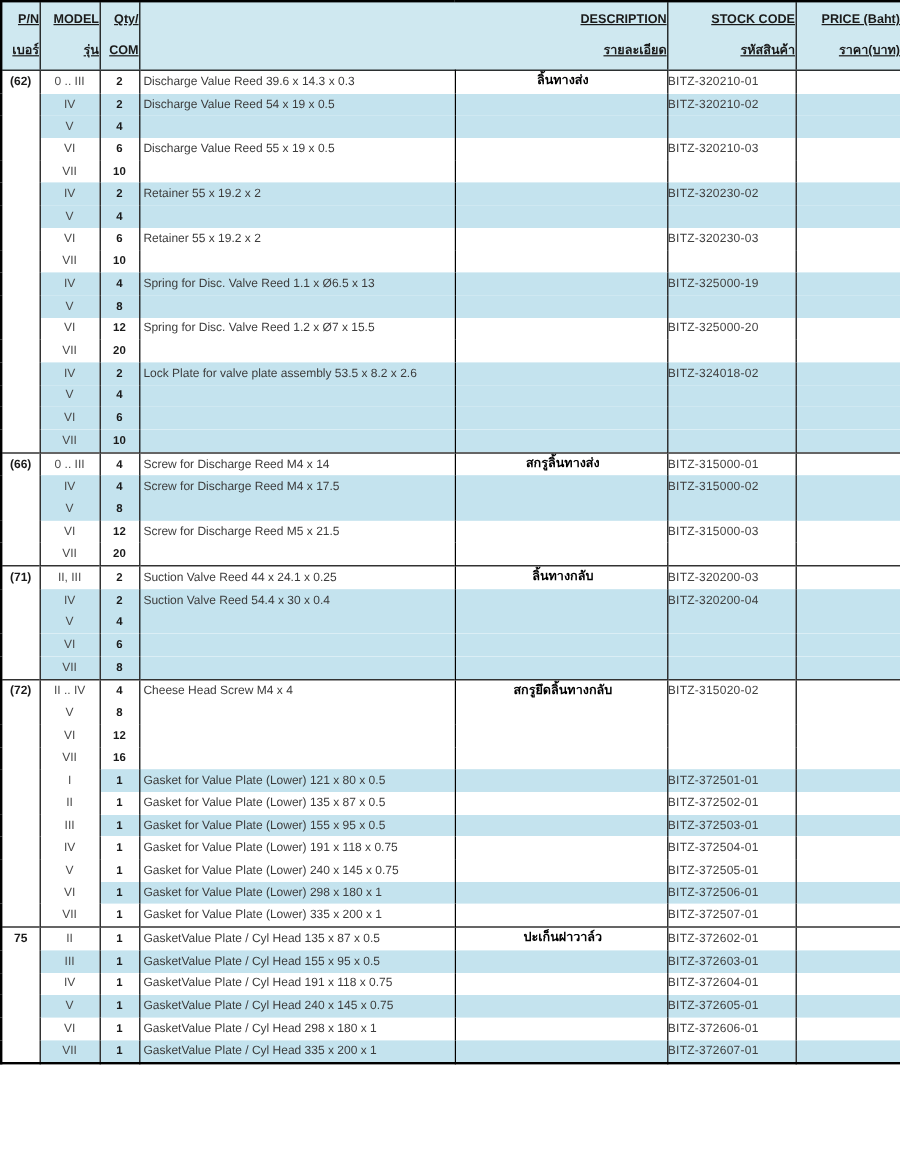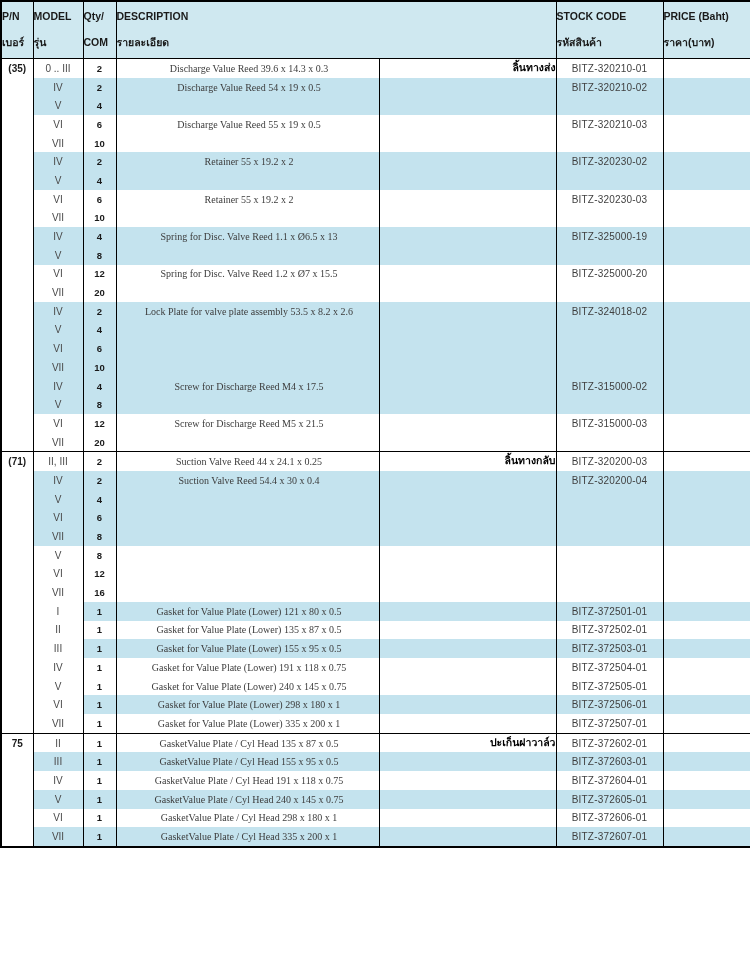--- a/index.html
+++ b/index.html
@@ -4,32 +4,32 @@
 <style>
   html,body{margin:0;padding:0;background:#fff;}
   body{font-family:"Liberation Sans","DejaVu Sans",sans-serif;color:#1a1a1a;}
   .sheet{width:750px;height:961px;box-sizing:border-box;background:#fff;}
   table{border-collapse:collapse;table-layout:fixed;width:750px;}
   table, th, td{border:0;}
   table{border:2px solid #000;}
   th{border-bottom:1.5px solid #000;background:#cfe8f0;font-weight:bold;
      font-size:10.5px;vertical-align:middle;padding:0;}
   .hcell{display:flex;flex-direction:column;justify-content:space-around;height:52px;padding:2px 0;}
-  .hline{text-align:left;line-height:1.1;}
+  .hline{text-align:right;line-height:1.1;text-decoration:underline;}
   td{height:18.7px;padding:0;font-size:10px;vertical-align:middle;overflow:hidden;white-space:nowrap;}
   
   .bl{border-left:1px solid #000;}
   tr.group-start td{border-top:1px solid #000;}
   .c-pn{text-align:center;font-weight:bold;font-size:10px;}
   .c-model{text-align:center;color:#4a4a4a;font-size:10px;}
   .c-qty{text-align:center;font-weight:bold;font-size:9.5px;}
-  .c-desc{text-align:center;padding-left:3px;color:#3c3c3c;font-family:Liberation Serif, serif;}
-  .c-th{text-align:right;padding-left:3px;font-weight:bold;color:#000;vertical-align:top;
+  .c-desc{text-align:left;padding-left:3px;color:#3c3c3c;}
+  .c-th{text-align:center;padding-left:3px;font-weight:bold;color:#000;vertical-align:top;
         font-size:10.5px;line-height:17px;}
-  .c-stock{text-align:center;color:#3f3f3f;letter-spacing:0.2px;}
+  .c-stock{text-align:left;color:#3f3f3f;letter-spacing:0.2px;}
   .c-price{text-align:center;}
   td.hl{background:#c4e3ee;}
 </style>
 </head>
 <body>
 
 <div class="sheet">
   <table>
     <colgroup>
       <col style="width:32px">
@@ -75,21 +75,21 @@
         <th class="bl">
           <div class="hcell">
             <div class="hline">PRICE (Baht)</div>
             <div class="hline">ราคา(บาท)</div>
           </div>
         </th>
       </tr>
     </thead>
     <tbody id="table-body">
         <tr class="group-start">
-          <td class="c-pn">(35)</td>
+          <td class="c-pn">(62)</td>
           <td class="c-model bl">0 .. III</td>
           <td class="c-qty bl">2</td>
           <td class="c-desc bl">Discharge Value  Reed 39.6 x  14.3 x  0.3</td>
           <td class="c-th bl">ลิ้นทางส่ง</td>
           <td class="c-stock bl">BITZ-320210-01</td>
           <td class="c-price bl"></td>
         </tr>
         <tr>
           <td class="c-pn"></td>
           <td class="c-model bl hl">IV</td>
@@ -226,20 +226,29 @@
           <td class="c-price bl hl"></td>
         </tr>
         <tr>
           <td class="c-pn"></td>
           <td class="c-model bl hl">VII</td>
           <td class="c-qty bl hl">10</td>
           <td class="c-desc bl hl"></td>
           <td class="c-th bl hl"></td>
           <td class="c-stock bl hl"></td>
           <td class="c-price bl hl"></td>
+        </tr>
+        <tr class="group-start">
+          <td class="c-pn">(66)</td>
+          <td class="c-model bl">0 .. III</td>
+          <td class="c-qty bl">4</td>
+          <td class="c-desc bl">Screw  for Discharge Reed  M4 x  14</td>
+          <td class="c-th bl">สกรูลิ้นทางส่ง</td>
+          <td class="c-stock bl">BITZ-315000-01</td>
+          <td class="c-price bl"></td>
         </tr>
         <tr>
           <td class="c-pn"></td>
           <td class="c-model bl hl">IV</td>
           <td class="c-qty bl hl">4</td>
           <td class="c-desc bl hl">Screw  for Discharge Reed  M4 x 17.5</td>
           <td class="c-th bl hl"></td>
           <td class="c-stock bl hl">BITZ-315000-02</td>
           <td class="c-price bl hl"></td>
         </tr>
@@ -308,20 +317,29 @@
         </tr>
         <tr>
           <td class="c-pn"></td>
           <td class="c-model bl hl">VII</td>
           <td class="c-qty bl hl">8</td>
           <td class="c-desc bl hl"></td>
           <td class="c-th bl hl"></td>
           <td class="c-stock bl hl"></td>
           <td class="c-price bl hl"></td>
         </tr>
+        <tr class="group-start">
+          <td class="c-pn">(72)</td>
+          <td class="c-model bl">II .. IV</td>
+          <td class="c-qty bl">4</td>
+          <td class="c-desc bl">Cheese Head Screw  M4 x  4</td>
+          <td class="c-th bl">สกรูยึดลิ้นทางกลับ</td>
+          <td class="c-stock bl">BITZ-315020-02</td>
+          <td class="c-price bl"></td>
+        </tr>
         <tr>
           <td class="c-pn"></td>
           <td class="c-model bl">V</td>
           <td class="c-qty bl">8</td>
           <td class="c-desc bl"></td>
           <td class="c-th bl"></td>
           <td class="c-stock bl"></td>
           <td class="c-price bl"></td>
         </tr>
         <tr>

